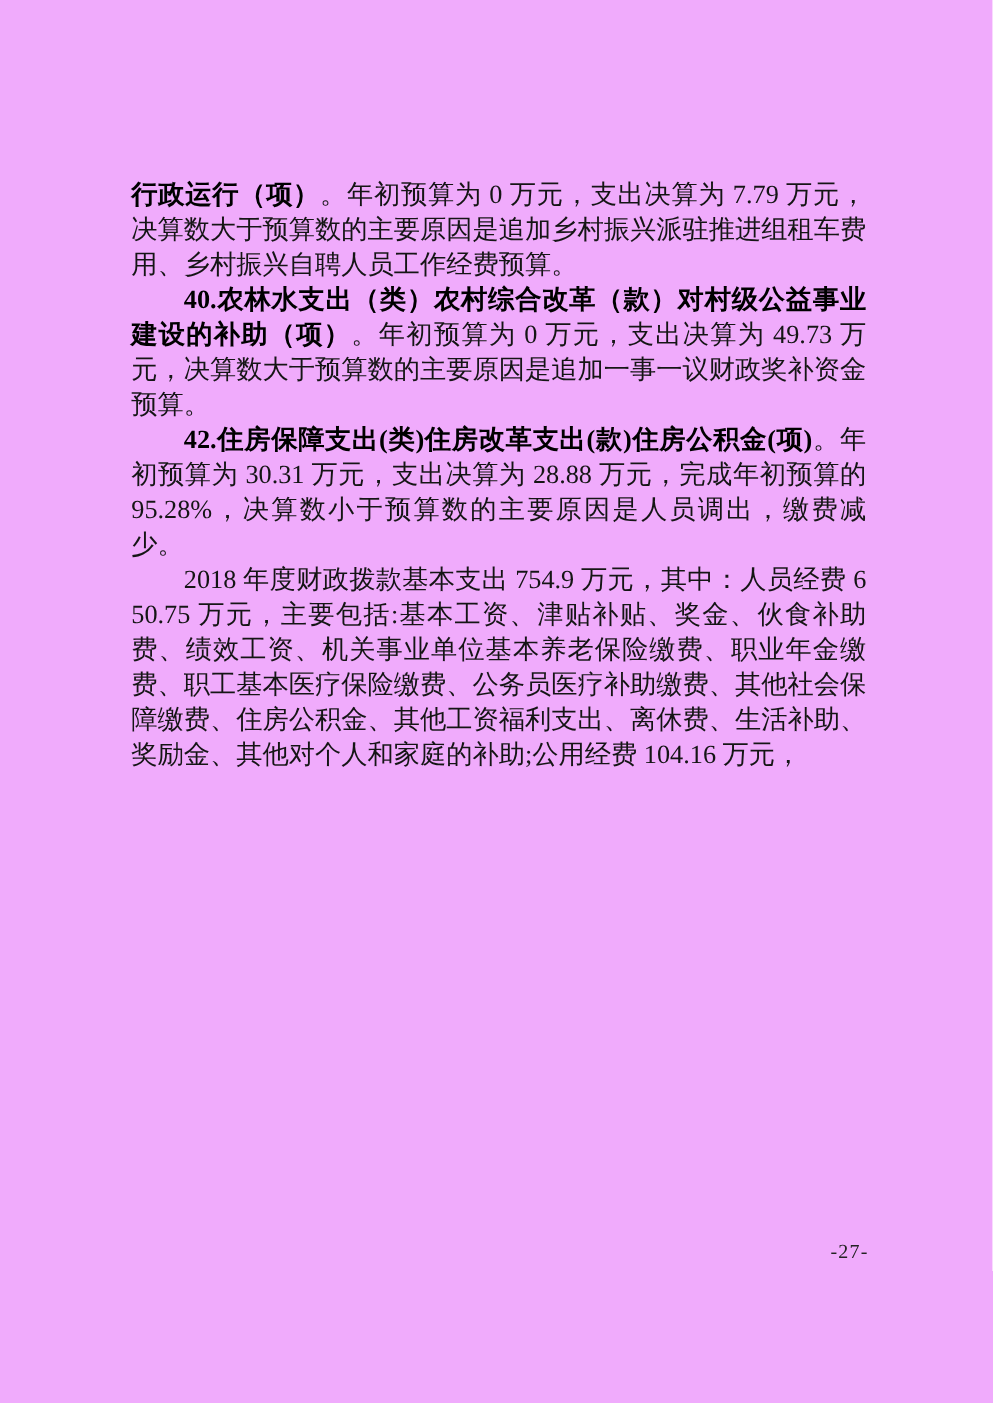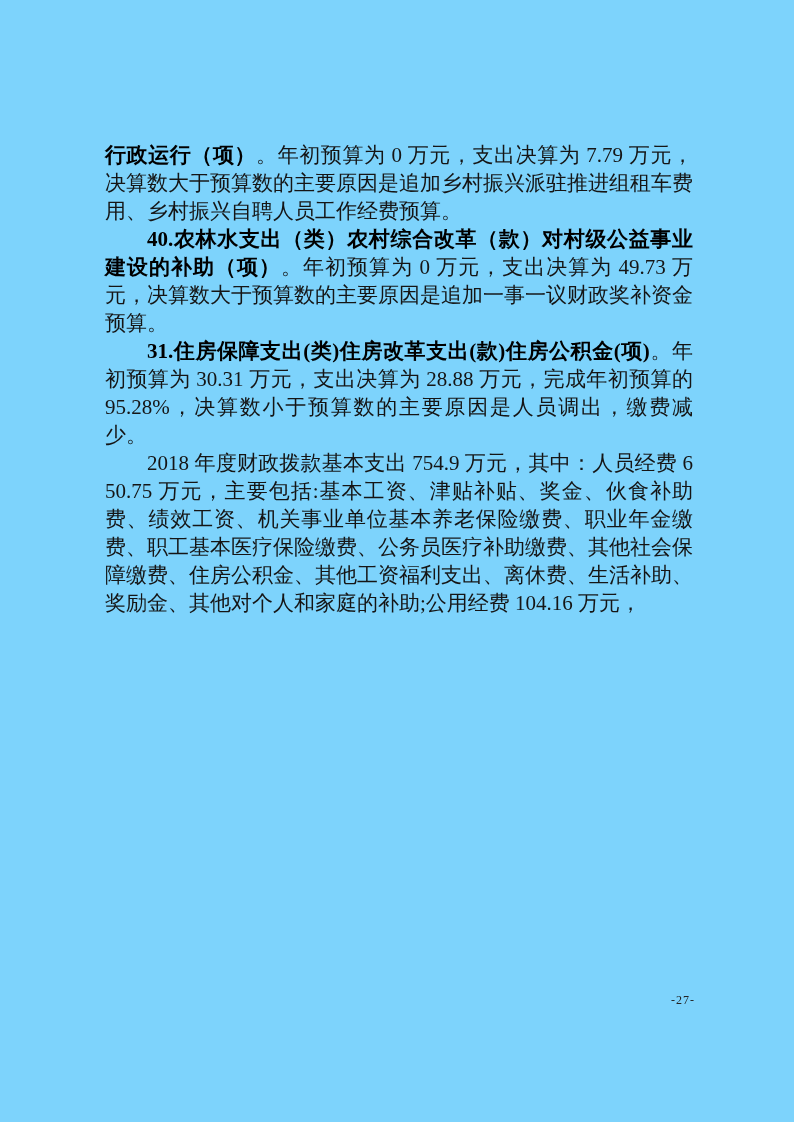--- a/index.html
+++ b/index.html
@@ -4,21 +4,21 @@
 <style>
   html, body {
     margin: 0;
     padding: 0;
     background: #ffffff;
   }
   .page {
     position: relative;
     width: 794px;
     height: 1122px;
-    background: #7dd3fc;
+    background: #f0abfc;
     overflow: hidden;
     font-family: "Liberation Serif", "DejaVu Serif", serif;
     color: #111111;
   }
   .content {
     position: absolute;
     left: 105px;
     top: 141px;
     width: 588px;
   }
@@ -35,29 +35,29 @@
   }
   .content p b,
   .content p .bold {
     font-weight: bold;
     color: #000000;
   }
   .pagenum {
     position: absolute;
     top: 993px;
     right: 99px;
-    font-size: 12px;
+    font-size: 16px;
     letter-spacing: 1px;
     color: #222222;
   }
 </style>
 </head>
 <body>
 
 <div class="page">
   <div class="content">
       <p><b>行政运行（项）</b><span>。年初预算为 0 万元，支出决算为 7.79 万元，决算数大于预算数的主要原因是追加乡村振兴派驻推进组租车费用、乡村振兴自聘人员工作经费预算。</span></p>
       <p class="indent"><b>40.农林水支出（类）农村综合改革（款）对村级公益事业建设的补助（项）</b><span>。年初预算为 0 万元，支出决算为 49.73 万元，决算数大于预算数的主要原因是追加一事一议财政奖补资金预算。</span></p>
-      <p class="indent"><b>31.住房保障支出(类)住房改革支出(款)住房公积金(项)</b><span>。年初预算为 30.31 万元，支出决算为 28.88 万元，完成年初预算的 95.28%，决算数小于预算数的主要原因是人员调出，缴费减少。</span></p>
+      <p class="indent"><b>42.住房保障支出(类)住房改革支出(款)住房公积金(项)</b><span>。年初预算为 30.31 万元，支出决算为 28.88 万元，完成年初预算的 95.28%，决算数小于预算数的主要原因是人员调出，缴费减少。</span></p>
       <p class="indent"><span>2018 年度财政拨款基本支出 754.9 万元，其中：人员经费 650.75 万元，主要包括:基本工资、津贴补贴、奖金、伙食补助费、绩效工资、机关事业单位基本养老保险缴费、职业年金缴费、职工基本医疗保险缴费、公务员医疗补助缴费、其他社会保障缴费、住房公积金、其他工资福利支出、离休费、生活补助、奖励金、其他对个人和家庭的补助;公用经费 104.16 万元，</span></p>
     </div>
   <div class="pagenum">-27-</div>
 </div>
 
 </body></html>

